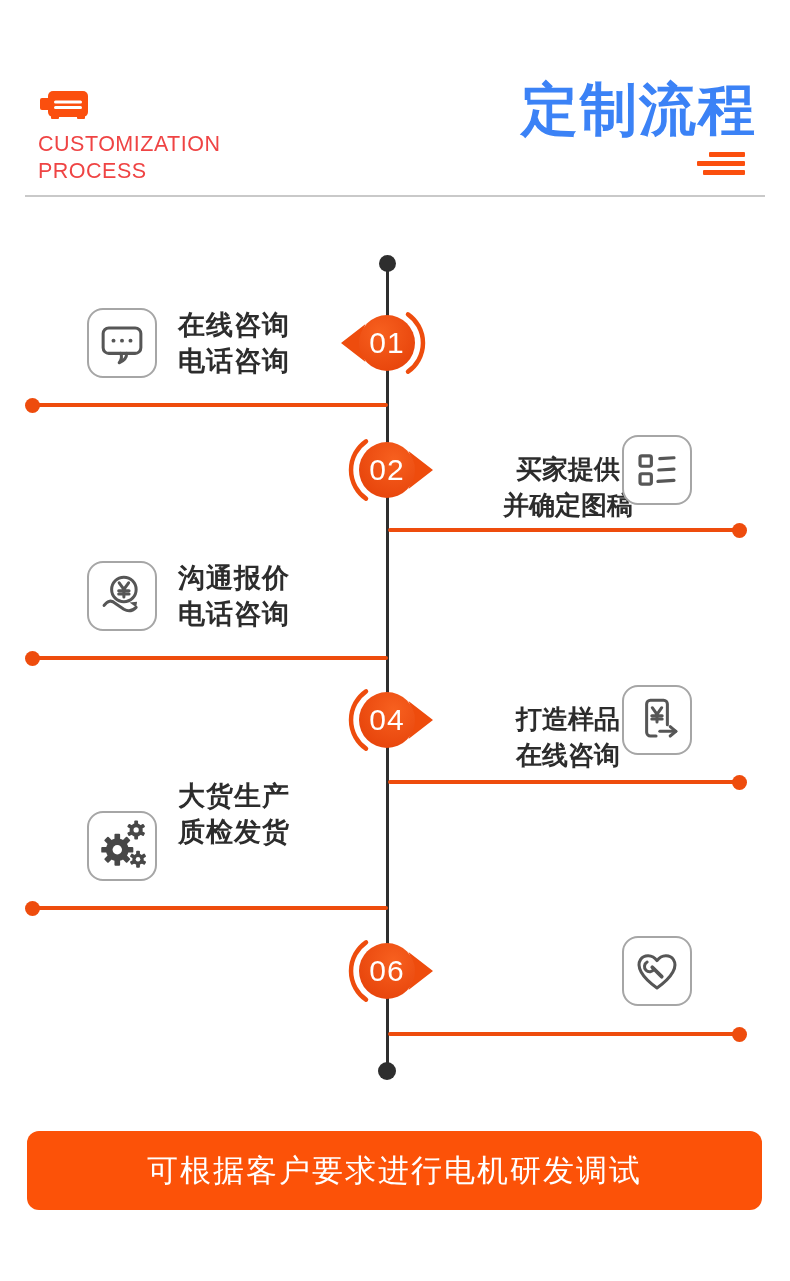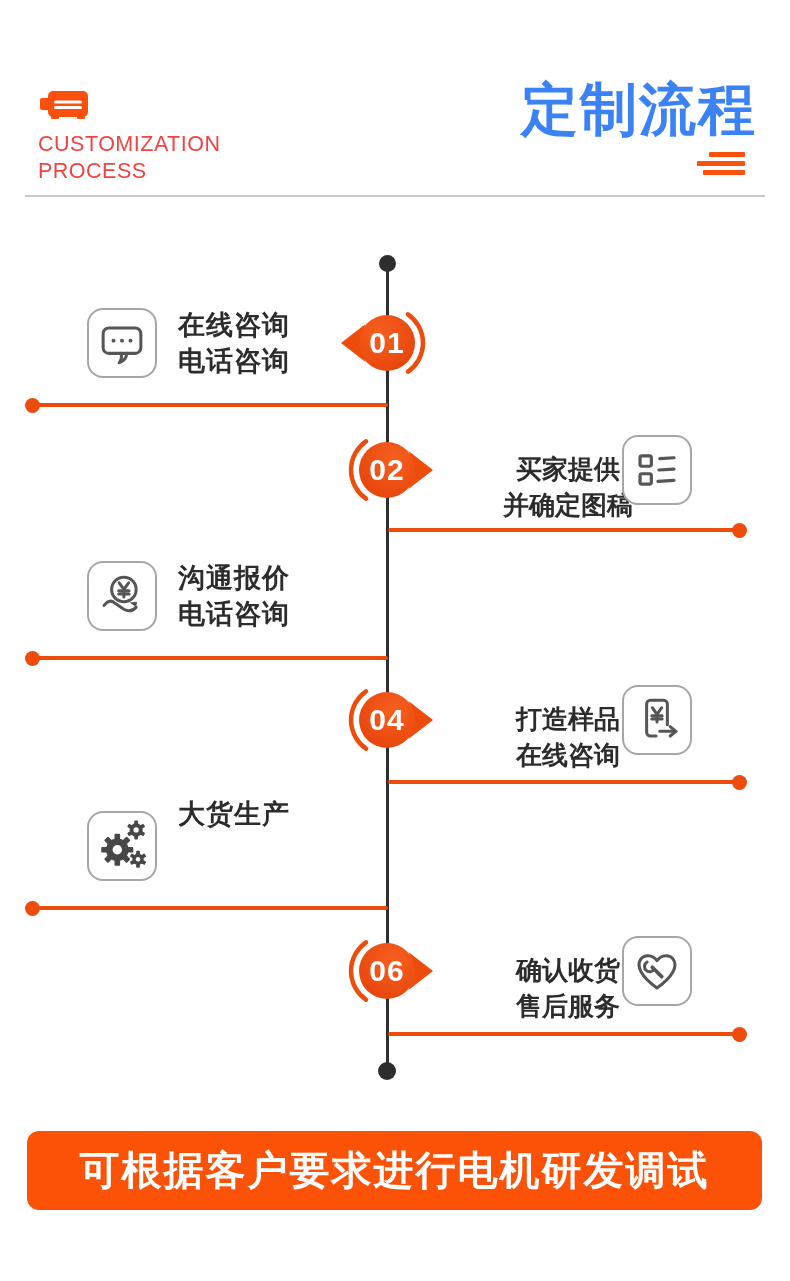--- a/index.html
+++ b/index.html
@@ -22,25 +22,25 @@
 
   
   .icon-box{position:absolute;width:70px;height:70px;border:2px solid #a6a6a6;border-radius:16px;background:#fff;box-sizing:border-box;display:flex;align-items:center;justify-content:center;}
   .icon-box svg{display:block;}
   .step-text{position:absolute;height:72px;display:flex;flex-direction:column;justify-content:center;text-align:center;color:#2c2c2c;font-weight:600;}
   .step-text.lft{left:158px;width:152px;font-size:27px;line-height:36px;letter-spacing:1px;}
   .step-text.rgt{left:493px;width:150px;font-size:26px;line-height:36px;margin-top:17px;}
   .marker{position:absolute;width:112px;height:76px;left:331px;}
   .marker svg{position:absolute;left:0;top:0;}
   .marker.right svg{transform:scaleX(-1);}
-  .marker .num{position:absolute;left:0;top:0;width:112px;height:76px;display:flex;align-items:center;justify-content:center;color:#fff;font-size:30px;font-weight:700;letter-spacing:1px;}
+  .marker .num{position:absolute;left:0;top:0;width:112px;height:76px;display:flex;align-items:center;justify-content:center;color:#fff;font-size:30px;font-weight:400;letter-spacing:1px;}
 
   
   .banner{position:absolute;left:27px;top:1131px;width:735px;height:79px;background:#fc5208;border-radius:12px;display:flex;align-items:center;justify-content:center;}
-  .banner span{color:#ffffff;font-size:40px;font-weight:700;letter-spacing:2px;text-align:center;}
+  .banner span{color:#ffffff;font-size:31px;font-weight:400;letter-spacing:2px;text-align:center;}
 </style>
 </head>
 <body>
 
 <div class="canvas">
 
   <svg width="0" height="0" style="position:absolute">
     <defs>
       <radialGradient id="circleGrad" cx="38%" cy="32%" r="75%">
         <stop offset="0%" stop-color="#f7601f"></stop>
@@ -192,35 +192,32 @@
         <rect x="-2" y="-9" width="4" height="4.5" rx="1" transform="rotate(180)"></rect>
         <rect x="-2" y="-9" width="4" height="4.5" rx="1" transform="rotate(240)"></rect>
         <rect x="-2" y="-9" width="4" height="4.5" rx="1" transform="rotate(300)"></rect>
         <circle r="6"></circle>
         <circle r="2.4" fill="#ffffff"></circle>
       </g>
     </svg>
   </div>
   <div class="step-text lft" style="top:778px">
     <div>大货生产</div>
+    <div>质检发货</div>
   </div>
   <div class="hline" style="left:33px;top:906px;width:355px"></div>
   <div class="enddot" style="left:25px;top:901px"></div>
 
   <div class="marker right" style="top:933px">
     <svg width="112" height="76" viewBox="0 0 112 76">
       <path d="M77 9.3 A35 35 0 0 1 77 66.7" stroke="#ee4c0d" stroke-width="4.5" fill="none" stroke-linecap="round"></path>
       <path d="M10 38 L34.5 19 Q26.5 38 34.5 57 Z" fill="#ee4c0d"></path>
       <circle cx="56" cy="38" r="28" fill="url(#circleGrad)"></circle>
     </svg>
     <span class="num">06</span>
-  </div>
-  <div class="step-text rgt" style="top:935px">
-    <div>确认收货</div>
-    <div>售后服务</div>
   </div>
   <div class="icon-box" style="left:622px;top:936px">
     <svg width="70" height="70" viewBox="0 0 70 70" fill="none" stroke="#565656" stroke-width="3.2" stroke-linecap="round" stroke-linejoin="round">
       <path d="M35 53 C18 41 13 30 17.5 23 C21 17.5 30 17 35 24 C40 17 49 17.5 52.5 23 C57 30 52 41 35 53 Z"></path>
       <path d="M24.5 25.5 a5.5 5.5 0 1 0 7.5 7.5"></path>
       <path d="M30 31 L40 41" stroke-width="4"></path>
     </svg>
   </div>
   <div class="hline" style="left:388px;top:1032px;width:352px"></div>
   <div class="enddot" style="left:732px;top:1027px"></div>

